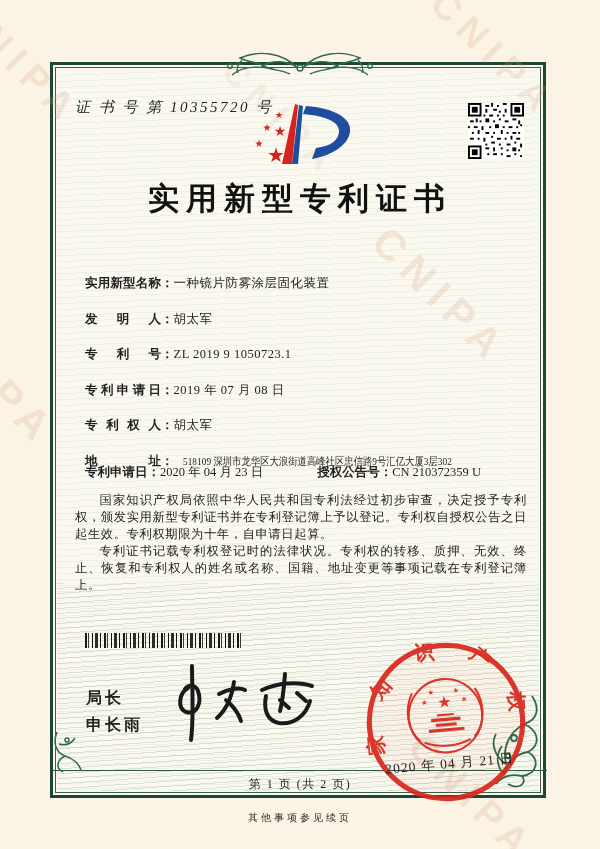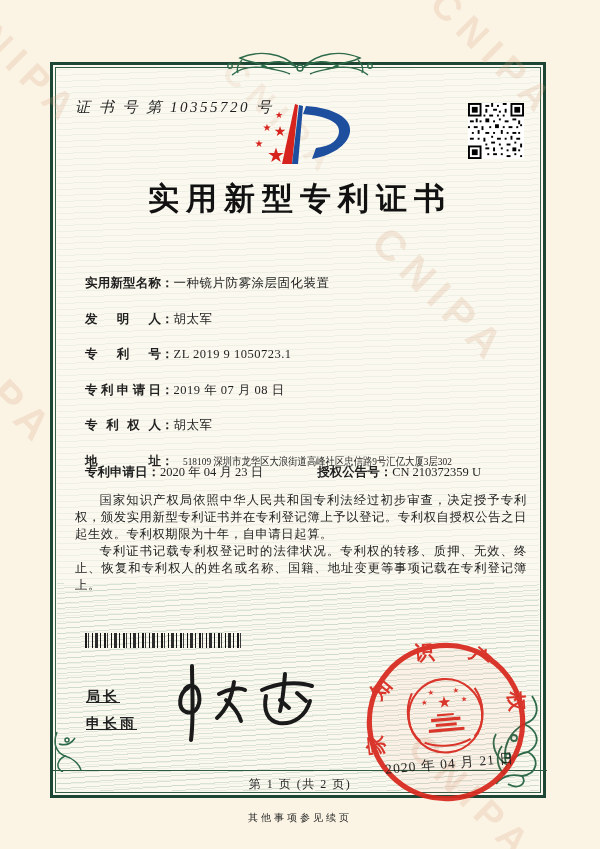--- a/index.html
+++ b/index.html
@@ -68,21 +68,21 @@
     margin:0;font-size:12.3px;line-height:17px;text-align:justify;
     text-indent:2em;letter-spacing:0.6px;color:#222;
   }
   
   .barcode{
     position:absolute;left:85px;top:633px;width:156px;height:15px;z-index:3;
     background:
       repeating-linear-gradient(90deg,#1a1a1a 0 2px,rgba(0,0,0,0) 2px 3px,#3a3a3a 3px 4px,rgba(0,0,0,0) 4px 7px,#111 7px 8px,rgba(0,0,0,0) 8px 10px,#2c2c2c 10px 13px,rgba(0,0,0,0) 13px 15px,#161616 15px 16px,rgba(0,0,0,0) 16px 19px);
   }
   
-  .signer{position:absolute;left:86px;z-index:3;font-family:"Liberation Sans","DejaVu Sans",sans-serif;font-weight:600;font-size:14px;letter-spacing:3px;color:#222;text-decoration:underline;}
+  .signer{position:absolute;left:86px;z-index:3;font-family:"Liberation Sans","DejaVu Sans",sans-serif;font-weight:600;font-size:16px;letter-spacing:3px;color:#222;}
   .signer-title{top:688px;}
   .signer-name{top:715px;}
   .sig{position:absolute;left:150px;top:660px;z-index:4;}
   .seal{position:absolute;left:362px;top:638px;z-index:5;transform:rotate(-5deg);opacity:0.93;}
   .seal-arc-text{font-size:19px;font-weight:bold;letter-spacing:30px;fill:#d8281e;font-family:"Liberation Serif","DejaVu Serif",serif;}
   .seal-date{font-size:13px;fill:#151515;letter-spacing:1px;font-family:"Liberation Serif","DejaVu Serif",serif;}
   
   .page-info{position:absolute;left:0;width:600px;top:776px;z-index:4;text-align:center;font-size:12px;letter-spacing:1.5px;}
   .cont-note{position:absolute;left:0;width:600px;top:811px;z-index:3;text-align:center;font-size:10px;letter-spacing:3px;color:#2a2a2a;}
   svg{display:block;}

